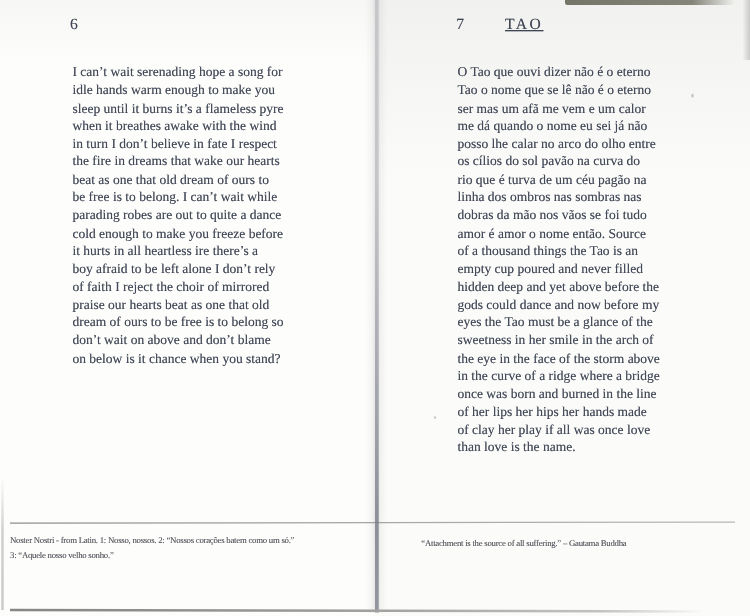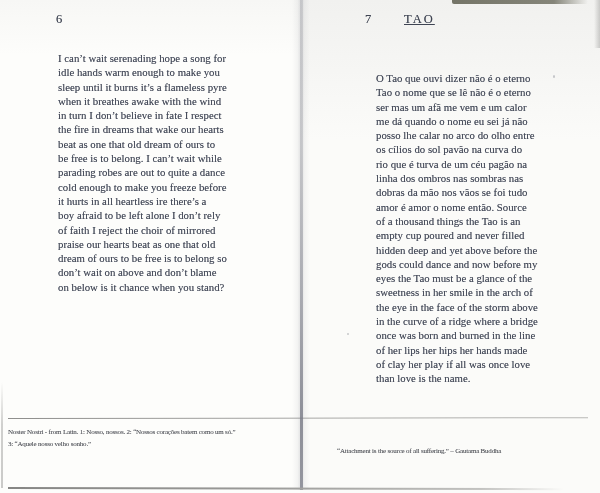--- a/index.html
+++ b/index.html
@@ -33,33 +33,33 @@
   .poem {
     position: absolute;
     top: 51px;
     font-size: 10.8px;
     line-height: 14.3px;
     white-space: pre;
     color: #434958;
     text-shadow: 0 0 0.5px rgba(60,66,82,0.55);
   }
   .page.left  .poem { left: 58px; }
-  .page.right .poem { left: 76px; margin-top: 20px; }
+  .page.right .poem { left: 66px; }
 
   .footnote {
     position: absolute;
     font-size: 7px;
     letter-spacing: -0.2px;
     line-height: 12px;
     white-space: pre;
     color: #585a60;
     text-shadow: 0 0 0.4px rgba(88,90,96,0.5);
   }
   .page.left  .footnote { left: 8px;  top: 426px; }
-  .page.right .footnote { left: 37px; top: 445px; }
+  .page.right .footnote { left: 37px; top: 429px; }
 
   .rule {
     position: absolute;
     left: 8px; top: 418px;
     width: 580px; height: 1px;
     background: linear-gradient(to right, #8f8f8d, #a8a8a6 55%, #b8b8b6);
     transform: rotate(-0.08deg);
     transform-origin: left center;
   }
   .bottom-edge {

